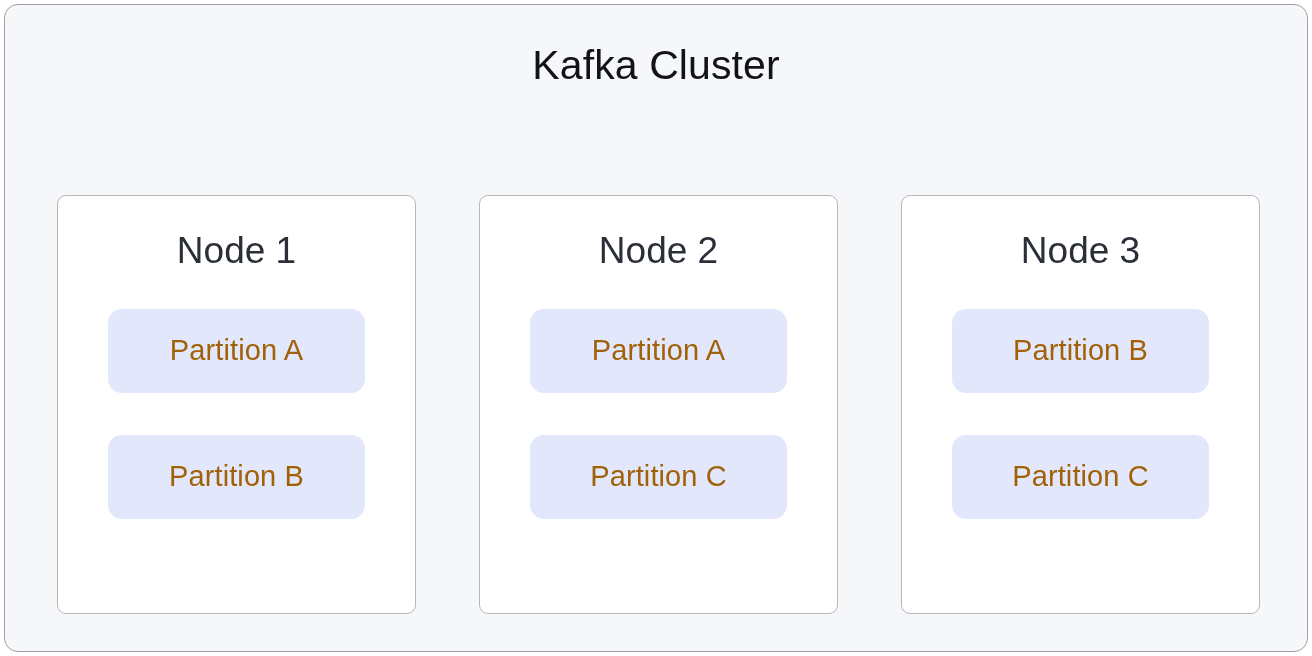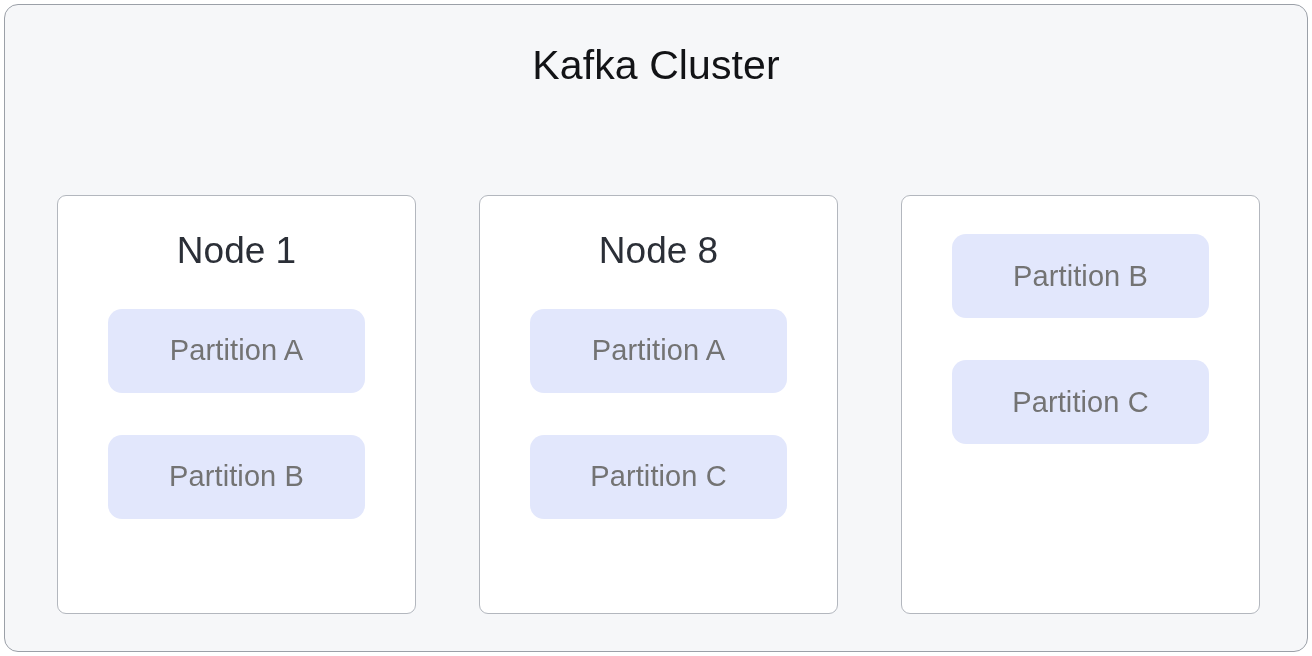--- a/index.html
+++ b/index.html
@@ -96,21 +96,21 @@
     border-radius: 14px;
     display: flex;
     align-items: center;
     justify-content: center;
   }
 
   .partition-label {
     font-size: 29px;
     font-weight: 400;
     line-height: 1;
-    color: #737373;
+    color: #a16207;
     white-space: nowrap;
     letter-spacing: 0.1px;
   }
 </style>
 </head>
 <body>
 
 <div id="stage">
 
   <section class="cluster-panel">
@@ -125,32 +125,33 @@
           <div class="partition-chip">
             <span class="partition-label">Partition A</span>
           </div>
           <div class="partition-chip">
             <span class="partition-label">Partition B</span>
           </div>
         </div>
       </article>
 
       <article class="node-card">
-        <h2 class="node-title">Node 8</h2>
+        <h2 class="node-title">Node 2</h2>
         <div class="partition-list">
           <div class="partition-chip">
             <span class="partition-label">Partition A</span>
           </div>
           <div class="partition-chip">
             <span class="partition-label">Partition C</span>
           </div>
         </div>
       </article>
 
       <article class="node-card">
+        <h2 class="node-title">Node 3</h2>
         <div class="partition-list">
           <div class="partition-chip">
             <span class="partition-label">Partition B</span>
           </div>
           <div class="partition-chip">
             <span class="partition-label">Partition C</span>
           </div>
         </div>
       </article>
 

